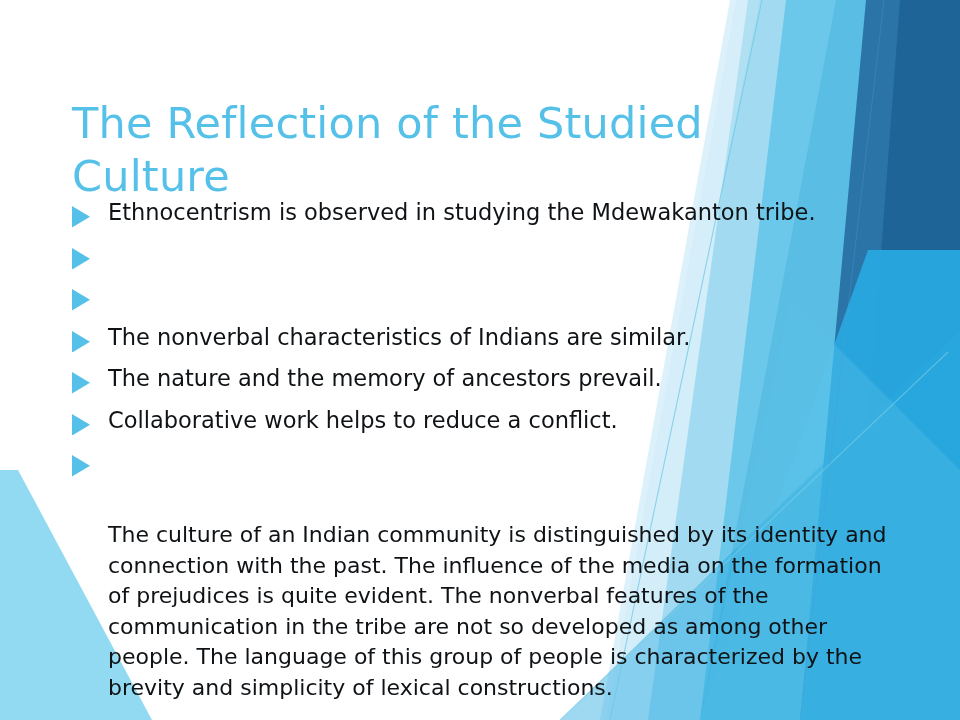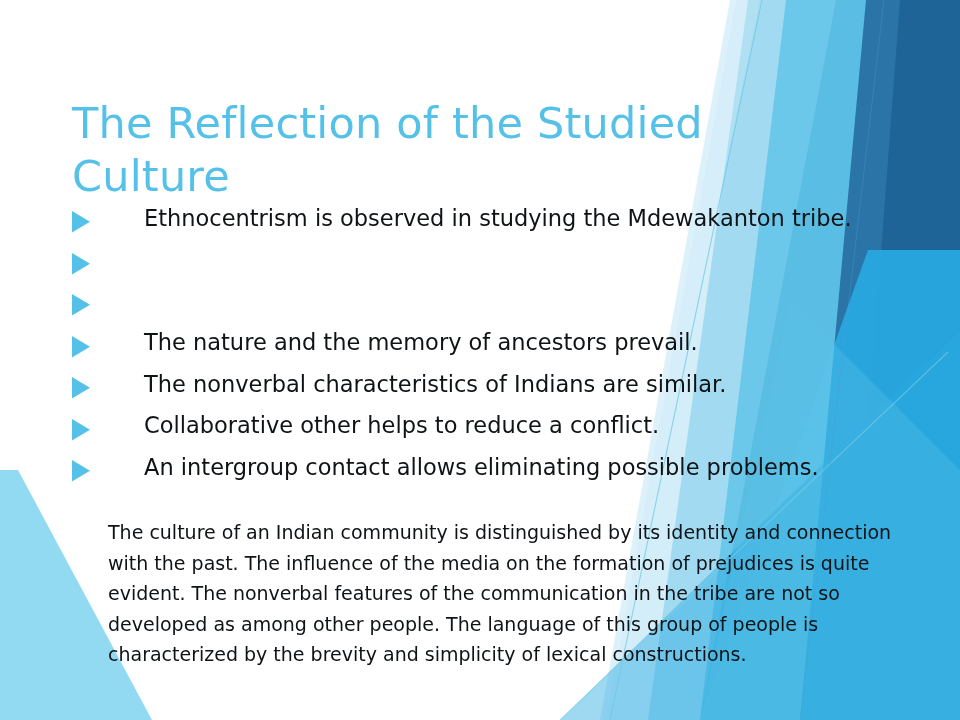--- a/index.html
+++ b/index.html
@@ -48,44 +48,43 @@
   }
 
   .bullets {
     position: absolute;
     left: 72px;
     top: 197px;
     width: 830px;
   }
   .bullet-row {
     display: flex;
-    align-items: center;
+    align-items: flex-start;
     height: 41.5px;
-    gap: 36px;
   }
   .tri {
     flex: 0 0 auto;
     width: 18px;
     margin-top: 9px;
     margin-right: 18px;
     display: block;
   }
   .bullet-text {
     font-size: 22.5px;
     line-height: 30px;
     color: #101316;
     white-space: nowrap;
   }
 
   .para {
     position: absolute;
     left: 108px;
     top: 498px;
     width: 800px;
-    font-size: 19px;
+    font-size: 22px;
     line-height: 30.5px;
     color: #101316;
   }
 </style>
 </head>
 <body>
 
 <div class="slide">
 
   <svg class="deco" viewBox="0 0 960 720" preserveAspectRatio="none">
@@ -135,42 +134,41 @@
       <div class="bullet-row">
         <svg class="tri" viewBox="0 0 10 12">
             <polygon points="0,0 10,6 0,12" fill="#56c1e8"></polygon>
           </svg>
       </div>
 
       <div class="bullet-row">
         <svg class="tri" viewBox="0 0 10 12">
             <polygon points="0,0 10,6 0,12" fill="#56c1e8"></polygon>
           </svg>
+        <span class="bullet-text">The nonverbal characteristics of Indians are similar.</span>
+      </div>
+
+      <div class="bullet-row">
+        <svg class="tri" viewBox="0 0 10 12">
+            <polygon points="0,0 10,6 0,12" fill="#56c1e8"></polygon>
+          </svg>
         <span class="bullet-text">The nature and the memory of ancestors prevail.</span>
       </div>
 
       <div class="bullet-row">
         <svg class="tri" viewBox="0 0 10 12">
             <polygon points="0,0 10,6 0,12" fill="#56c1e8"></polygon>
           </svg>
-        <span class="bullet-text">The nonverbal characteristics of Indians are similar.</span>
+        <span class="bullet-text">Collaborative work helps to reduce a conflict.</span>
       </div>
 
       <div class="bullet-row">
         <svg class="tri" viewBox="0 0 10 12">
             <polygon points="0,0 10,6 0,12" fill="#56c1e8"></polygon>
           </svg>
-        <span class="bullet-text">Collaborative other helps to reduce a conflict.</span>
-      </div>
-
-      <div class="bullet-row">
-        <svg class="tri" viewBox="0 0 10 12">
-            <polygon points="0,0 10,6 0,12" fill="#56c1e8"></polygon>
-          </svg>
-        <span class="bullet-text">An intergroup contact allows eliminating possible problems.</span>
       </div>
 
     </div>
 
     <p class="para">The culture of an Indian community is distinguished by its identity and connection with the past. The influence of the media on the formation of prejudices is quite evident. The nonverbal features of the communication in the tribe are not so developed as among other people. The language of this group of people is characterized by the brevity and simplicity of lexical constructions.</p>
 
   </div>
 </div>
 
 </body></html>

